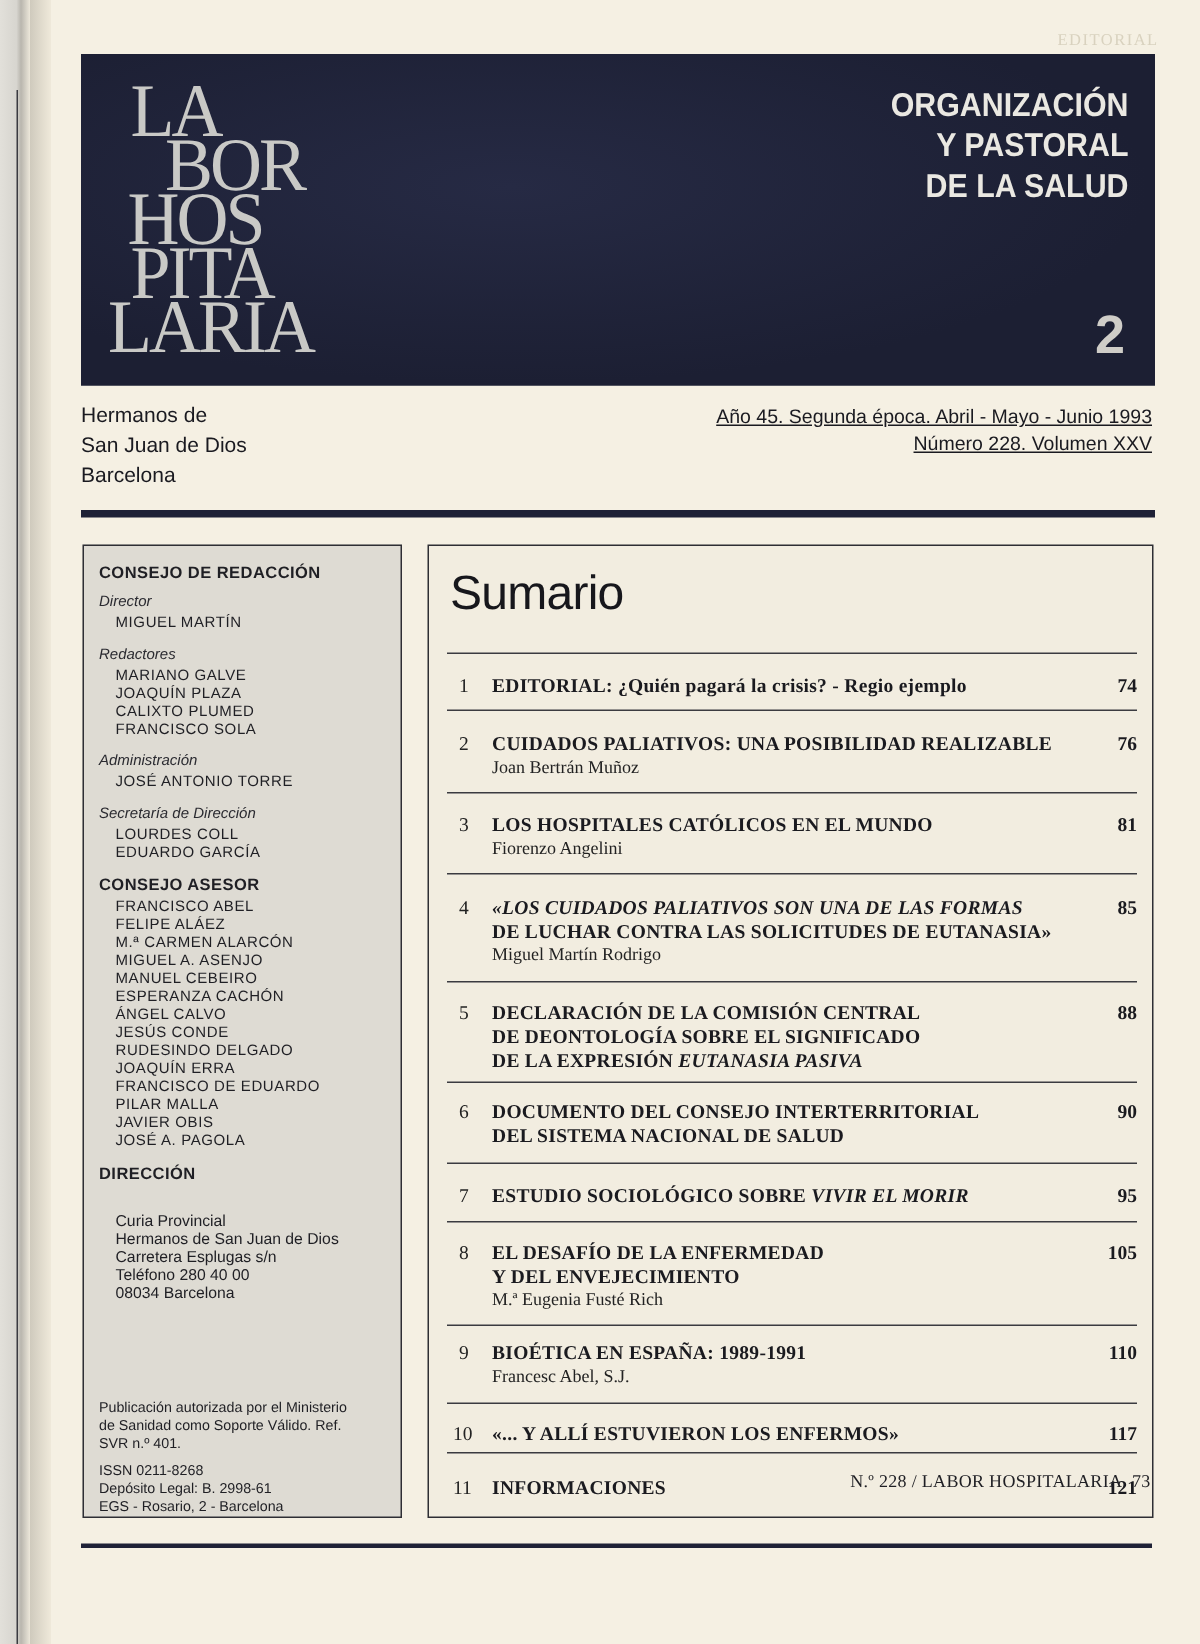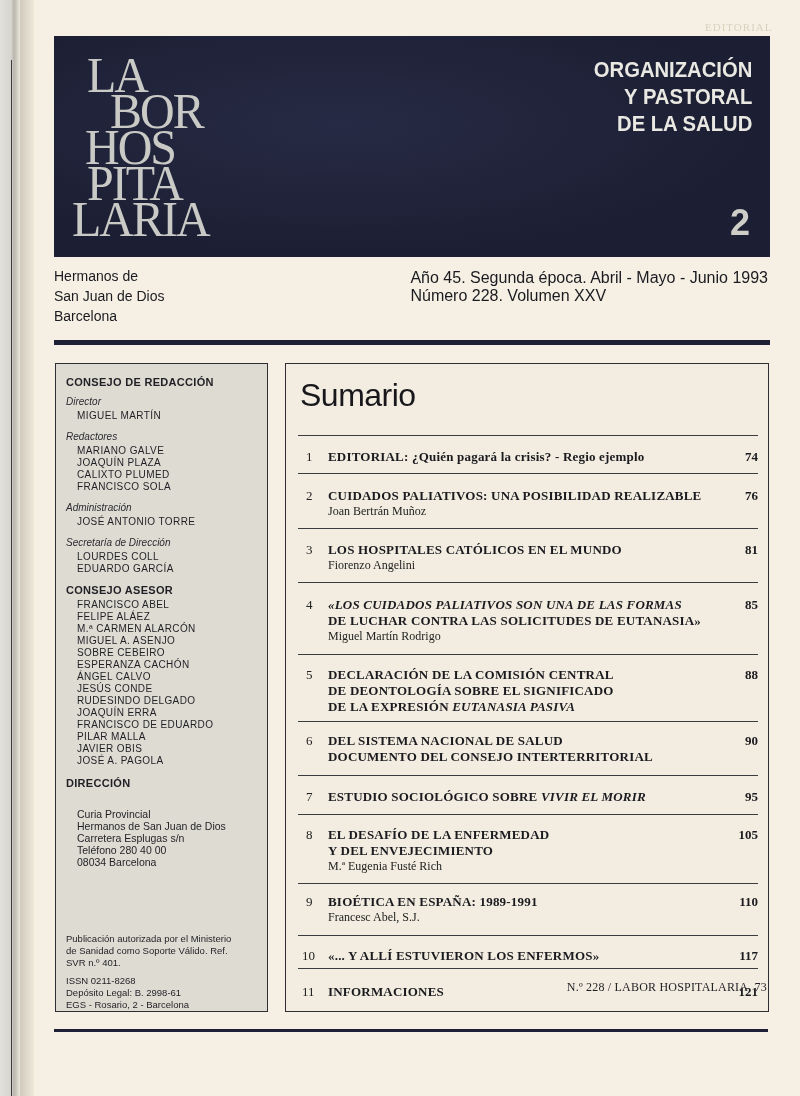--- a/index.html
+++ b/index.html
@@ -56,21 +56,21 @@
     font-family: "Liberation Sans", sans-serif; font-weight: bold;
     font-size: 36px; color: #cfcdc8;
   }
 
   .publisher {
     position: absolute; left: 54px; top: 266px;
     font-size: 14px; line-height: 20px; color: #1a1a20;
   }
   .issue-info {
     position: absolute; right: 32px; top: 269px;
-    text-align: left; font-size: 16px; line-height: 18px; color: #1a1a20;
+    text-align: right; font-size: 13px; line-height: 18px; color: #1a1a20; text-decoration: underline;
   }
 
   .rule-thick {
     position: absolute; left: 54px; width: 716px; height: 5px; background: #1e2136;
   }
 
   
   .sidebar {
     position: absolute; left: 55px; top: 363px; width: 213px; height: 649px;
     background: #dedbd3; border: 1px solid #2e2e34;
@@ -174,21 +174,21 @@
     <div class="sb-name">LOURDES COLL</div>
     <div class="sb-name">EDUARDO GARCÍA</div>
   </div>
 
   <div class="sb-heading" style="margin-bottom:3px;">CONSEJO ASESOR</div>
   <div class="sb-advisors">
     <div class="sb-name">FRANCISCO ABEL</div>
     <div class="sb-name">FELIPE ALÁEZ</div>
     <div class="sb-name">M.ª CARMEN ALARCÓN</div>
     <div class="sb-name">MIGUEL A. ASENJO</div>
-    <div class="sb-name">SOBRE CEBEIRO</div>
+    <div class="sb-name">MANUEL CEBEIRO</div>
     <div class="sb-name">ESPERANZA CACHÓN</div>
     <div class="sb-name">ÁNGEL CALVO</div>
     <div class="sb-name">JESÚS CONDE</div>
     <div class="sb-name">RUDESINDO DELGADO</div>
     <div class="sb-name">JOAQUÍN ERRA</div>
     <div class="sb-name">FRANCISCO DE EDUARDO</div>
     <div class="sb-name">PILAR MALLA</div>
     <div class="sb-name">JAVIER OBIS</div>
     <div class="sb-name">JOSÉ A. PAGOLA</div>
   </div>
@@ -264,22 +264,22 @@
       <span>DE LA EXPRESIÓN</span>
       <span class="it">EUTANASIA PASIVA</span>
     </span>
     <span class="toc-page">88</span>
   </div>
 
   <div class="toc-rule" style="top:357px;"></div>
   <div class="toc-entry" style="top:369px;">
     <span class="toc-num">6</span>
     <span class="toc-title-text">
+      <span style="display:block;">DOCUMENTO DEL CONSEJO INTERTERRITORIAL</span>
       <span style="display:block;">DEL SISTEMA NACIONAL DE SALUD</span>
-      <span style="display:block;">DOCUMENTO DEL CONSEJO INTERTERRITORIAL</span>
     </span>
     <span class="toc-page">90</span>
   </div>
 
   <div class="toc-rule" style="top:411px;"></div>
   <div class="toc-entry" style="top:425px;">
     <span class="toc-num">7</span>
     <span class="toc-title-text">
       <span>ESTUDIO SOCIOLÓGICO SOBRE</span>
       <span class="it">VIVIR EL MORIR</span>

